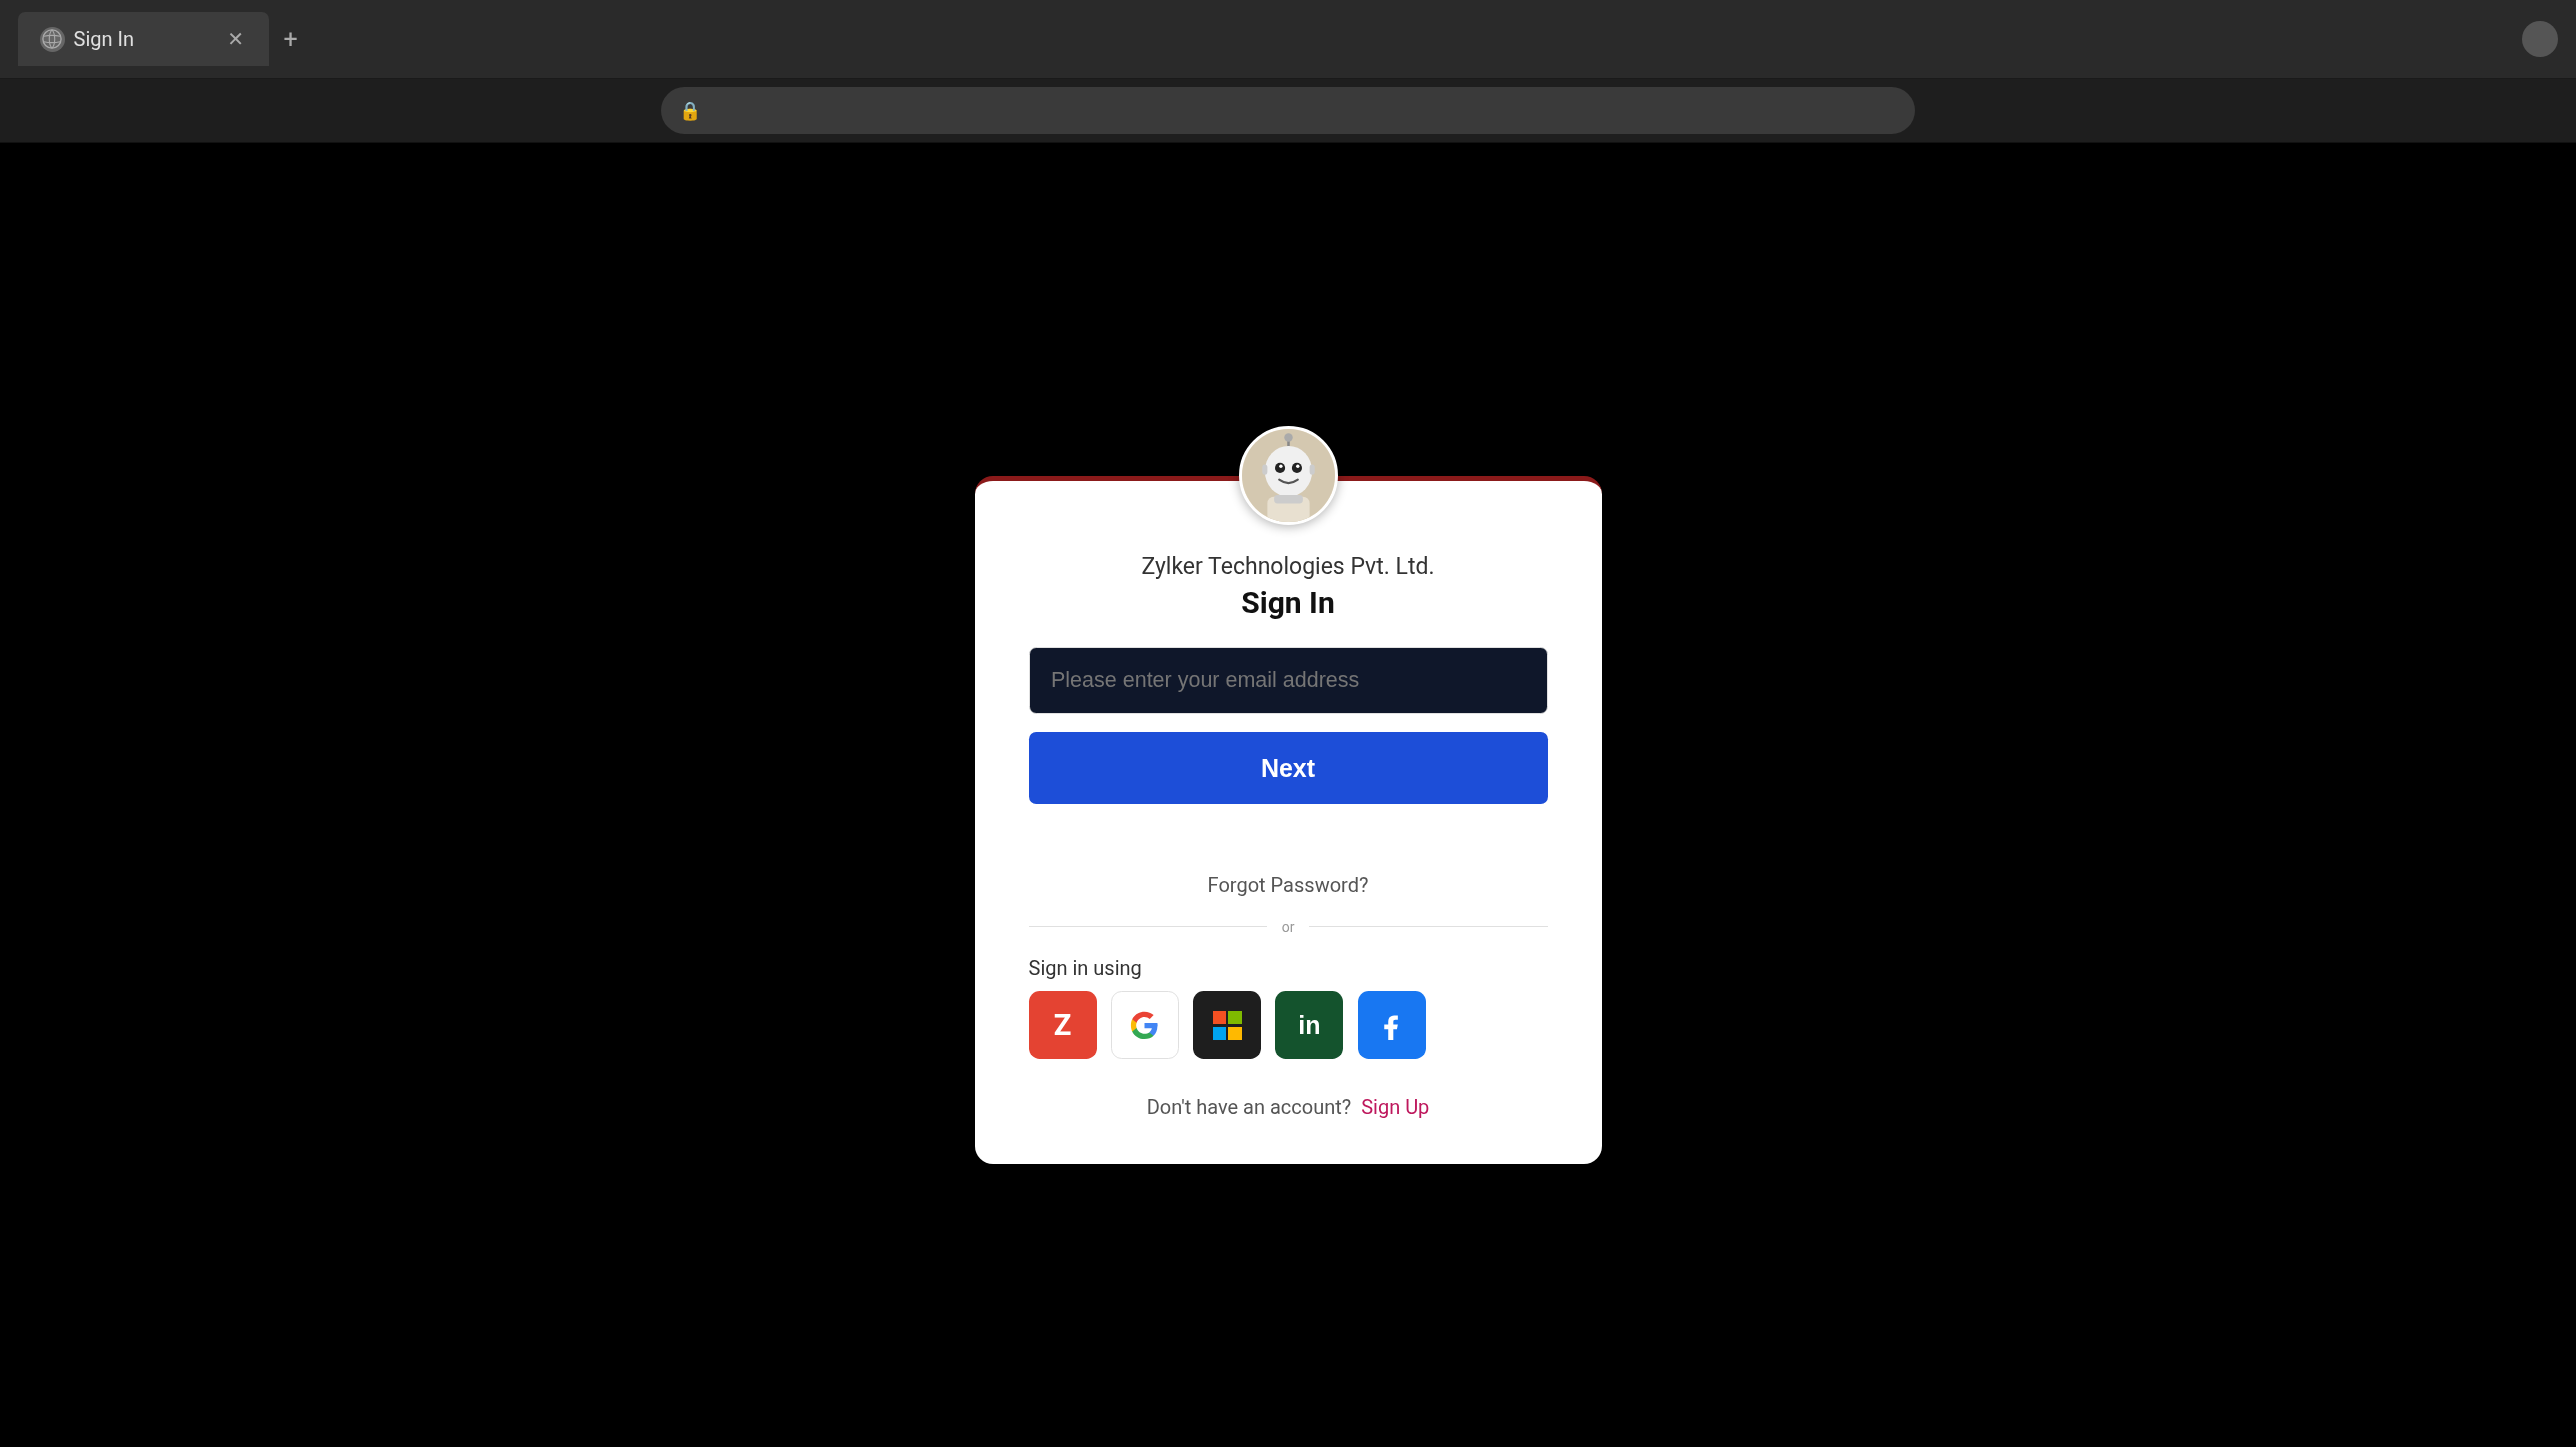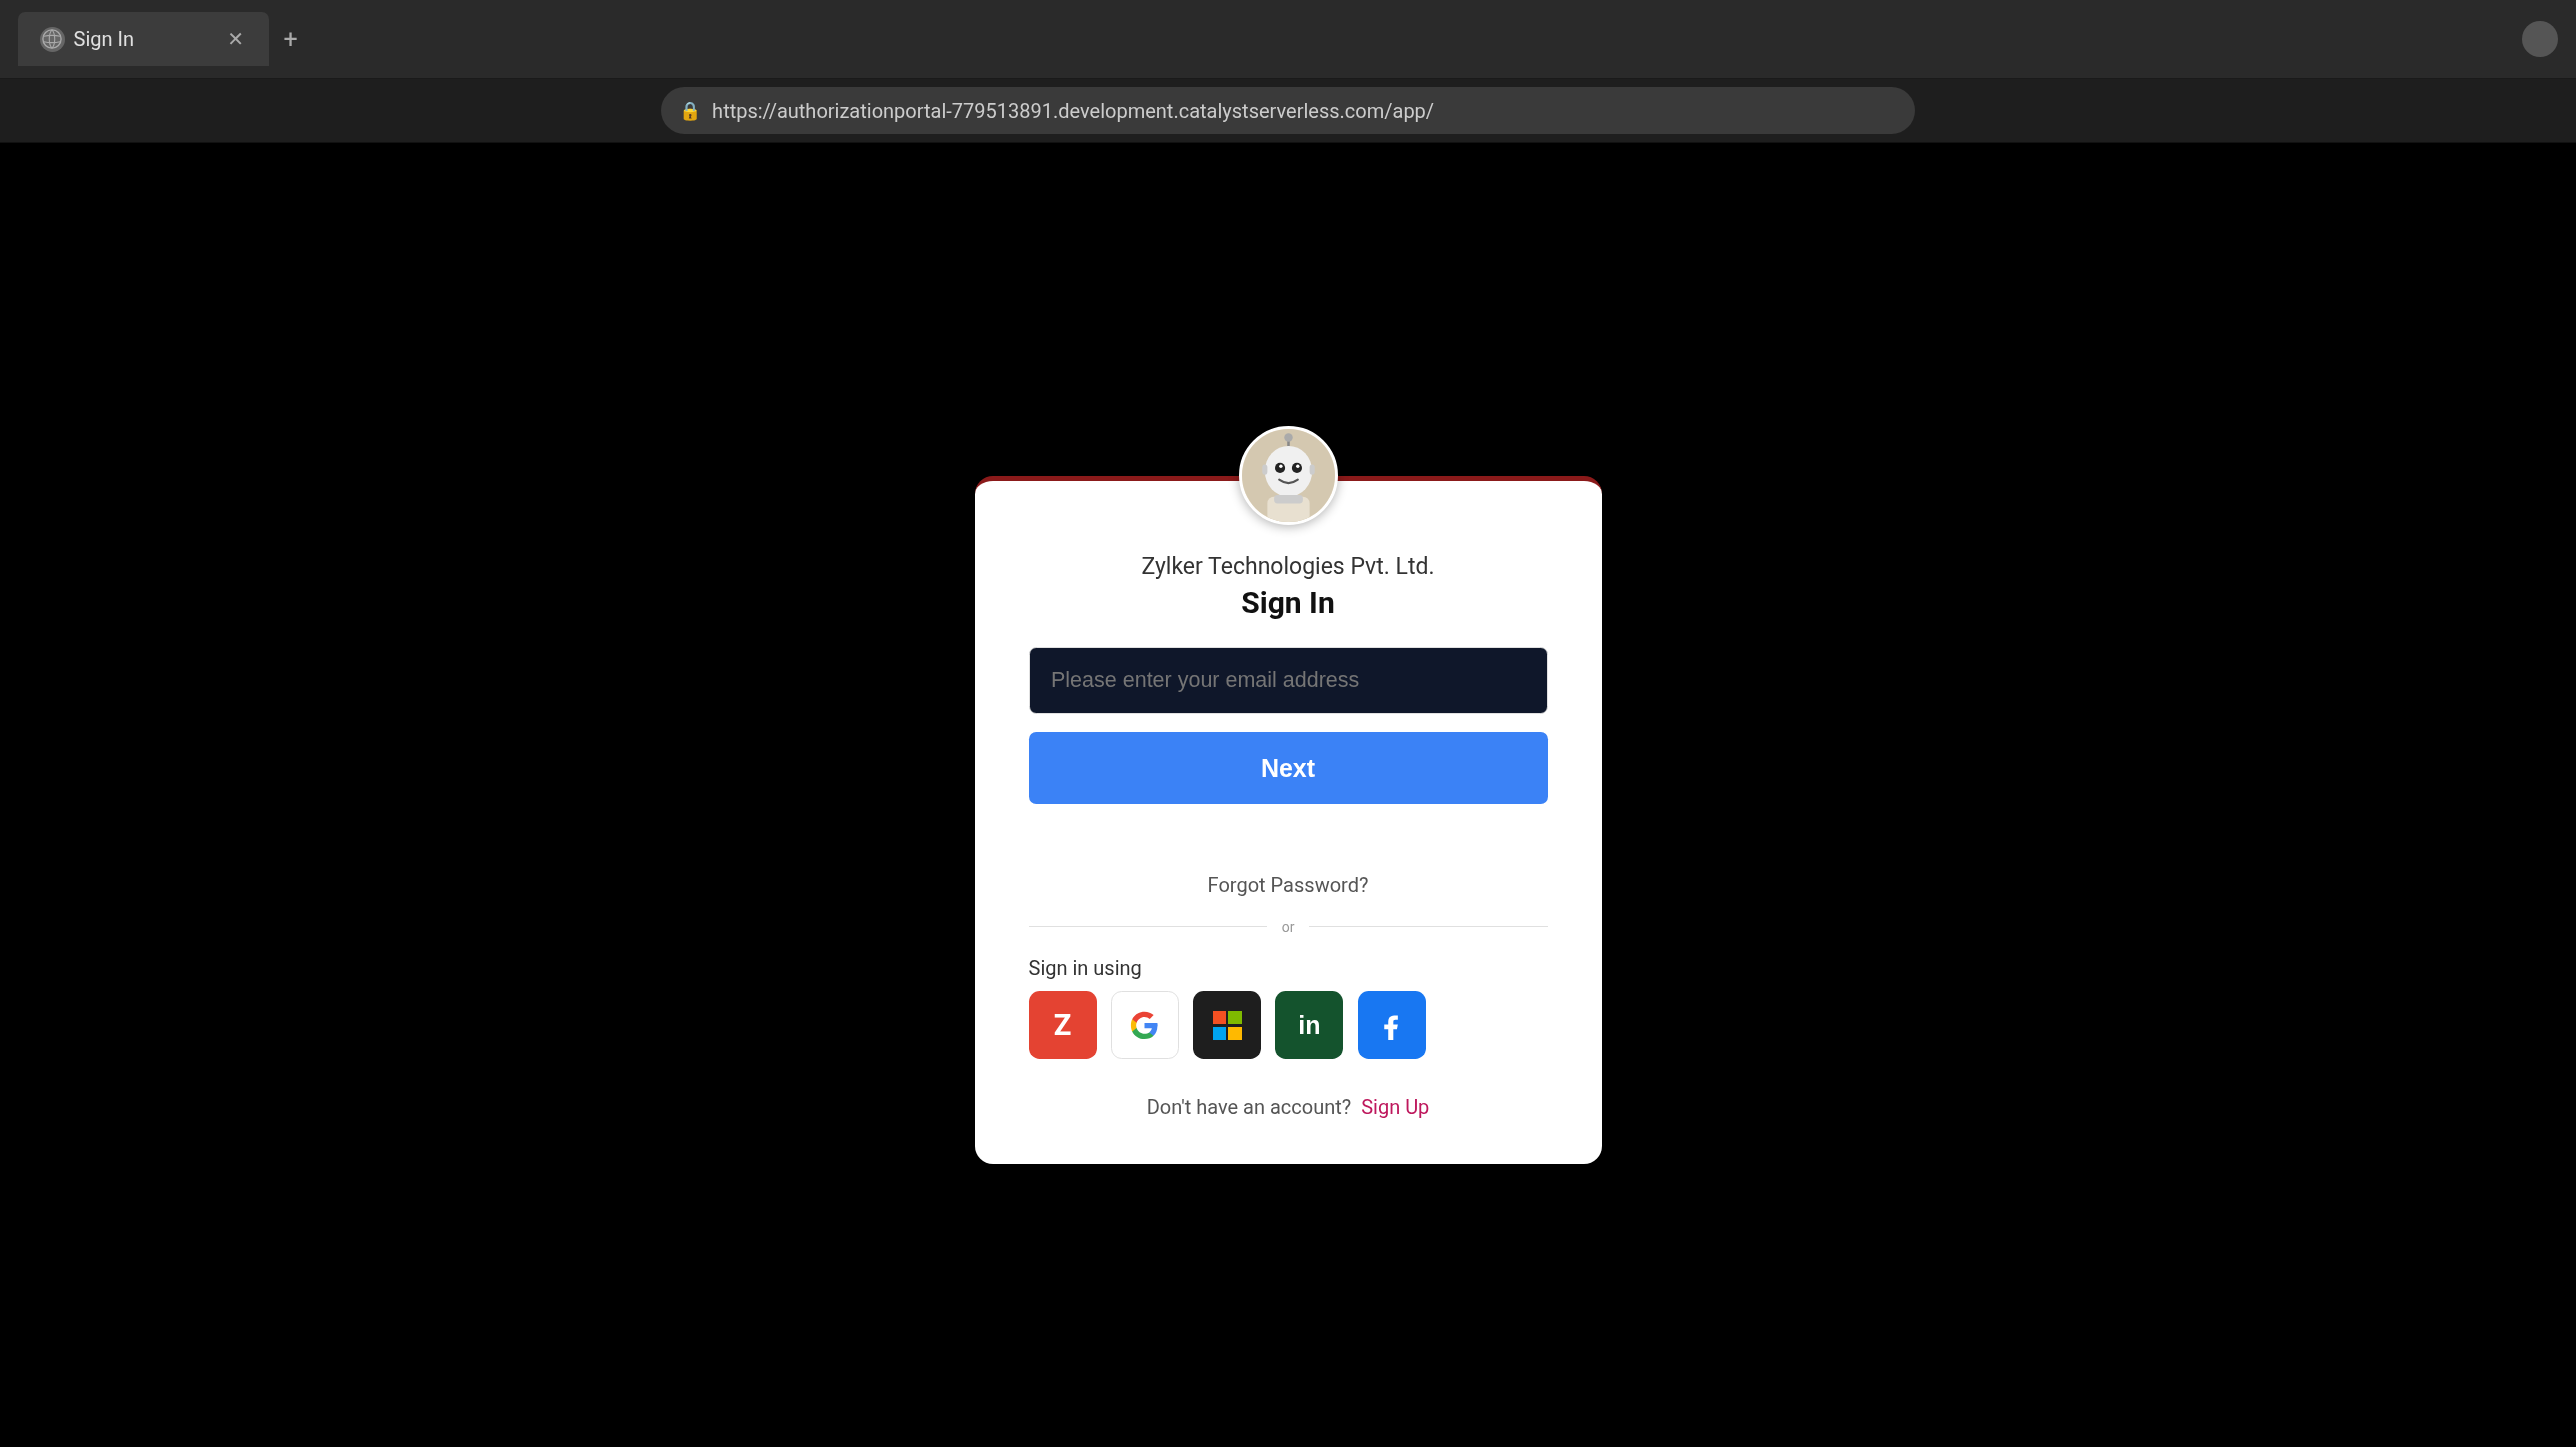--- a/index.html
+++ b/index.html
@@ -184,21 +184,21 @@
       font-size: 21.5px;
       color: #888;
       outline: none;
       margin-bottom: 18px;
       background: #0f172a;
     }
 
     .next-btn {
       width: 100%;
       padding: 21.5px;
-      background: #3b82f6;
+      background: #1d4ed8;
       color: #fff;
       border: none;
       border-radius: 7.2px;
       font-size: 25px;
       font-weight: 600;
       cursor: pointer;
       margin-bottom: 25px;
     }
 
     .forgot-password {
@@ -325,21 +325,20 @@
       <span class="tab-close">✕</span>
     </div>
     <span class="new-tab-btn">+</span>
   </div>
   <div style="width:36px; height:36px; border-radius:50%; background:#555; cursor:pointer;"></div>
 </div>
 
 <div class="address-bar-row">
   <div class="address-bar">
     <span class="lock-icon">🔒</span>
-    <span class="address-text">https://authorizationportal-779513891.development.catalystserverless.com/app/</span>
   </div>
 </div>
 
 <div class="page-content">
   <div class="signin-card-wrapper">
 
     <div class="avatar-circle">
       <svg class="robot-avatar" viewBox="0 0 110 110" xmlns="http://www.w3.org/2000/svg">
 
         <rect width="110" height="110" fill="#d4c8b0"></rect>

